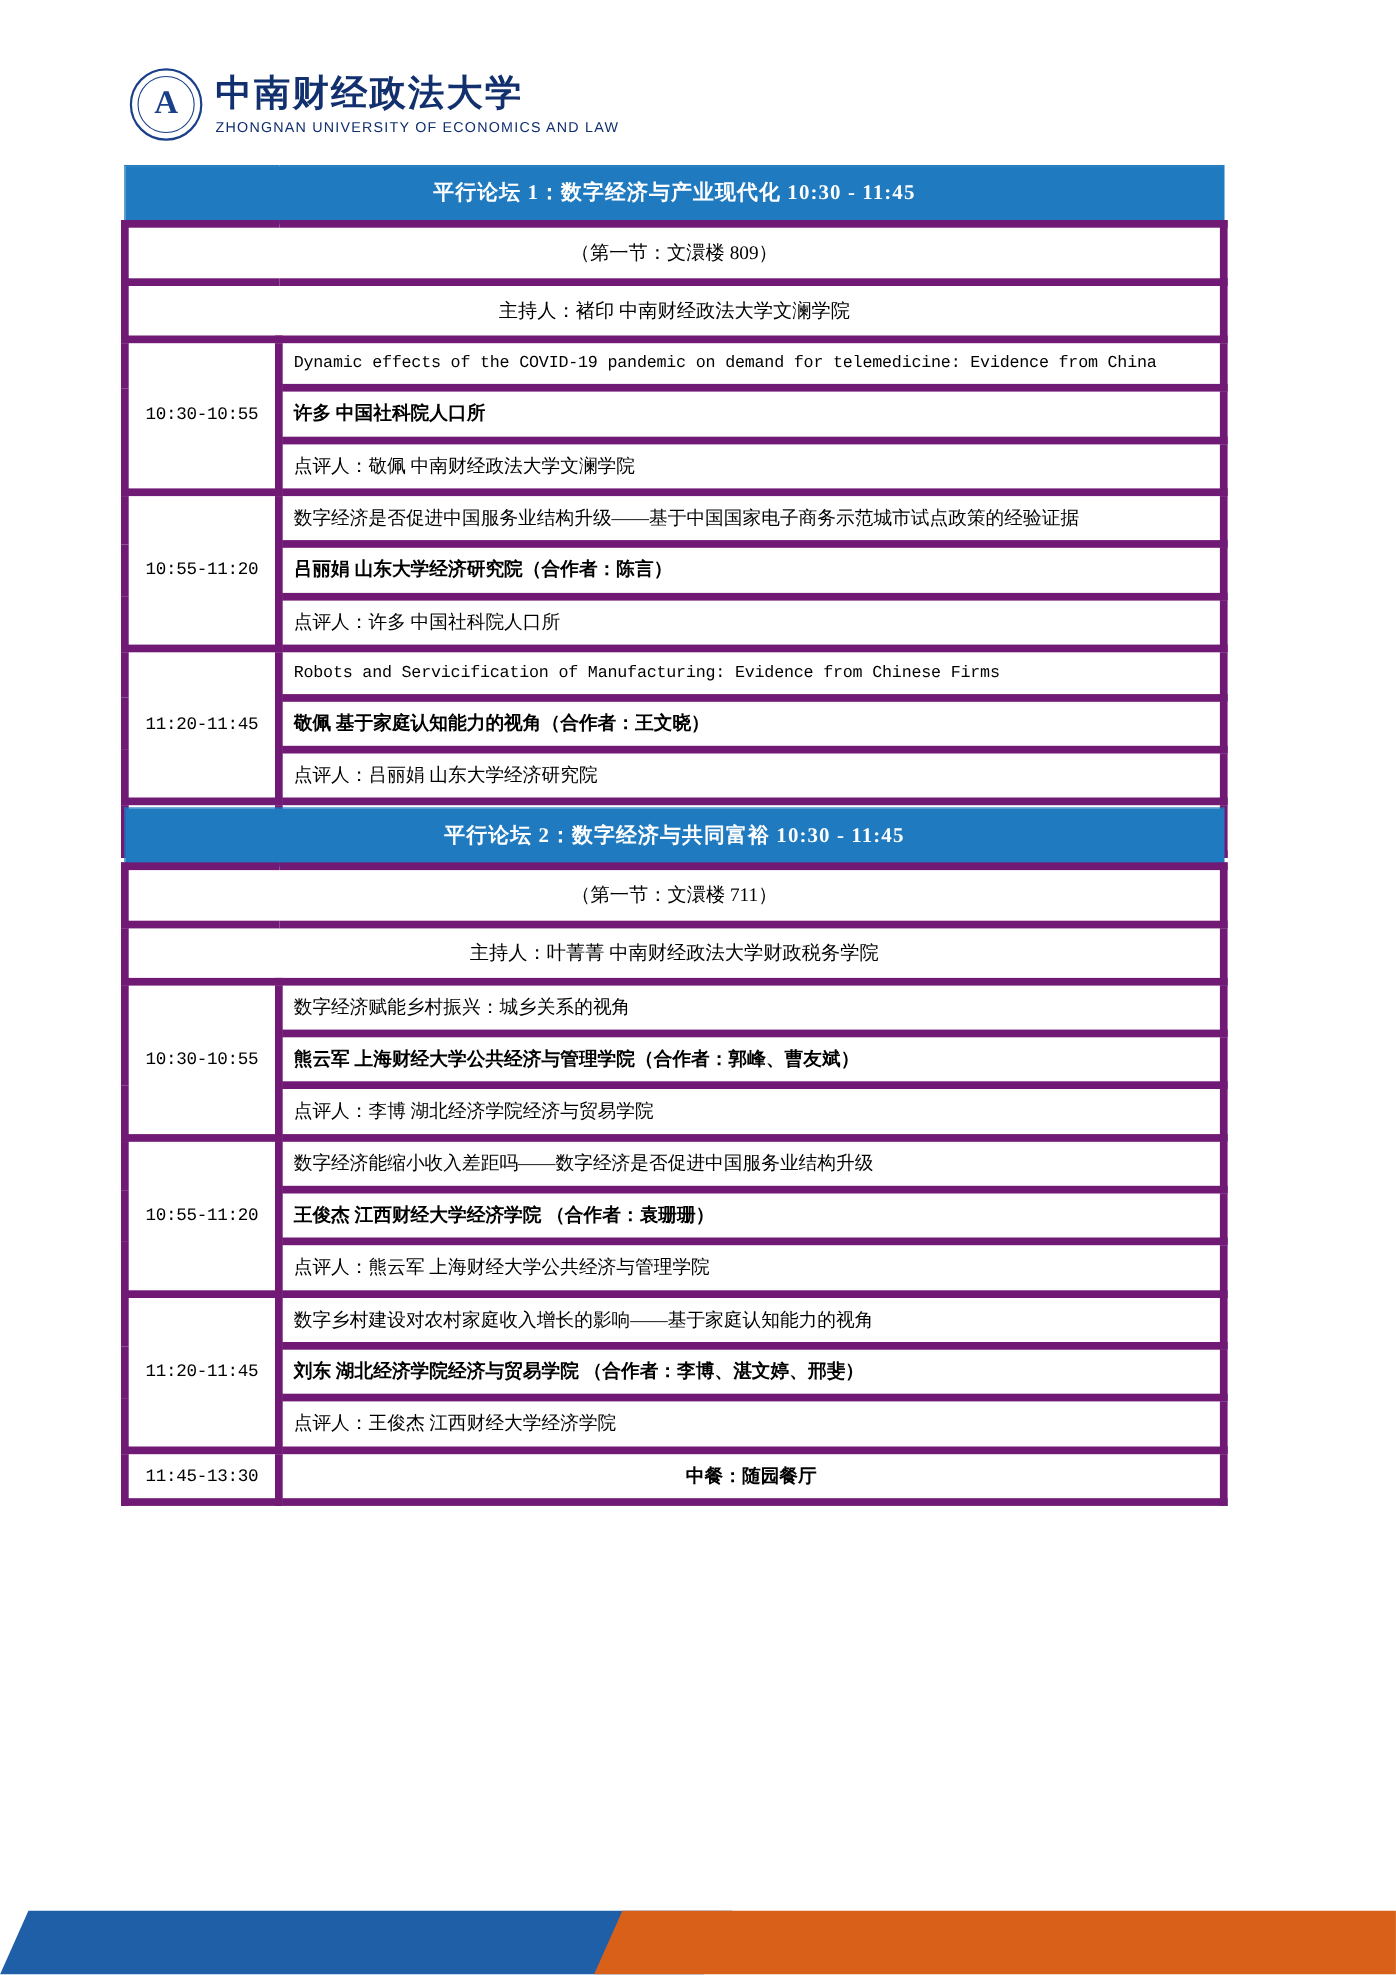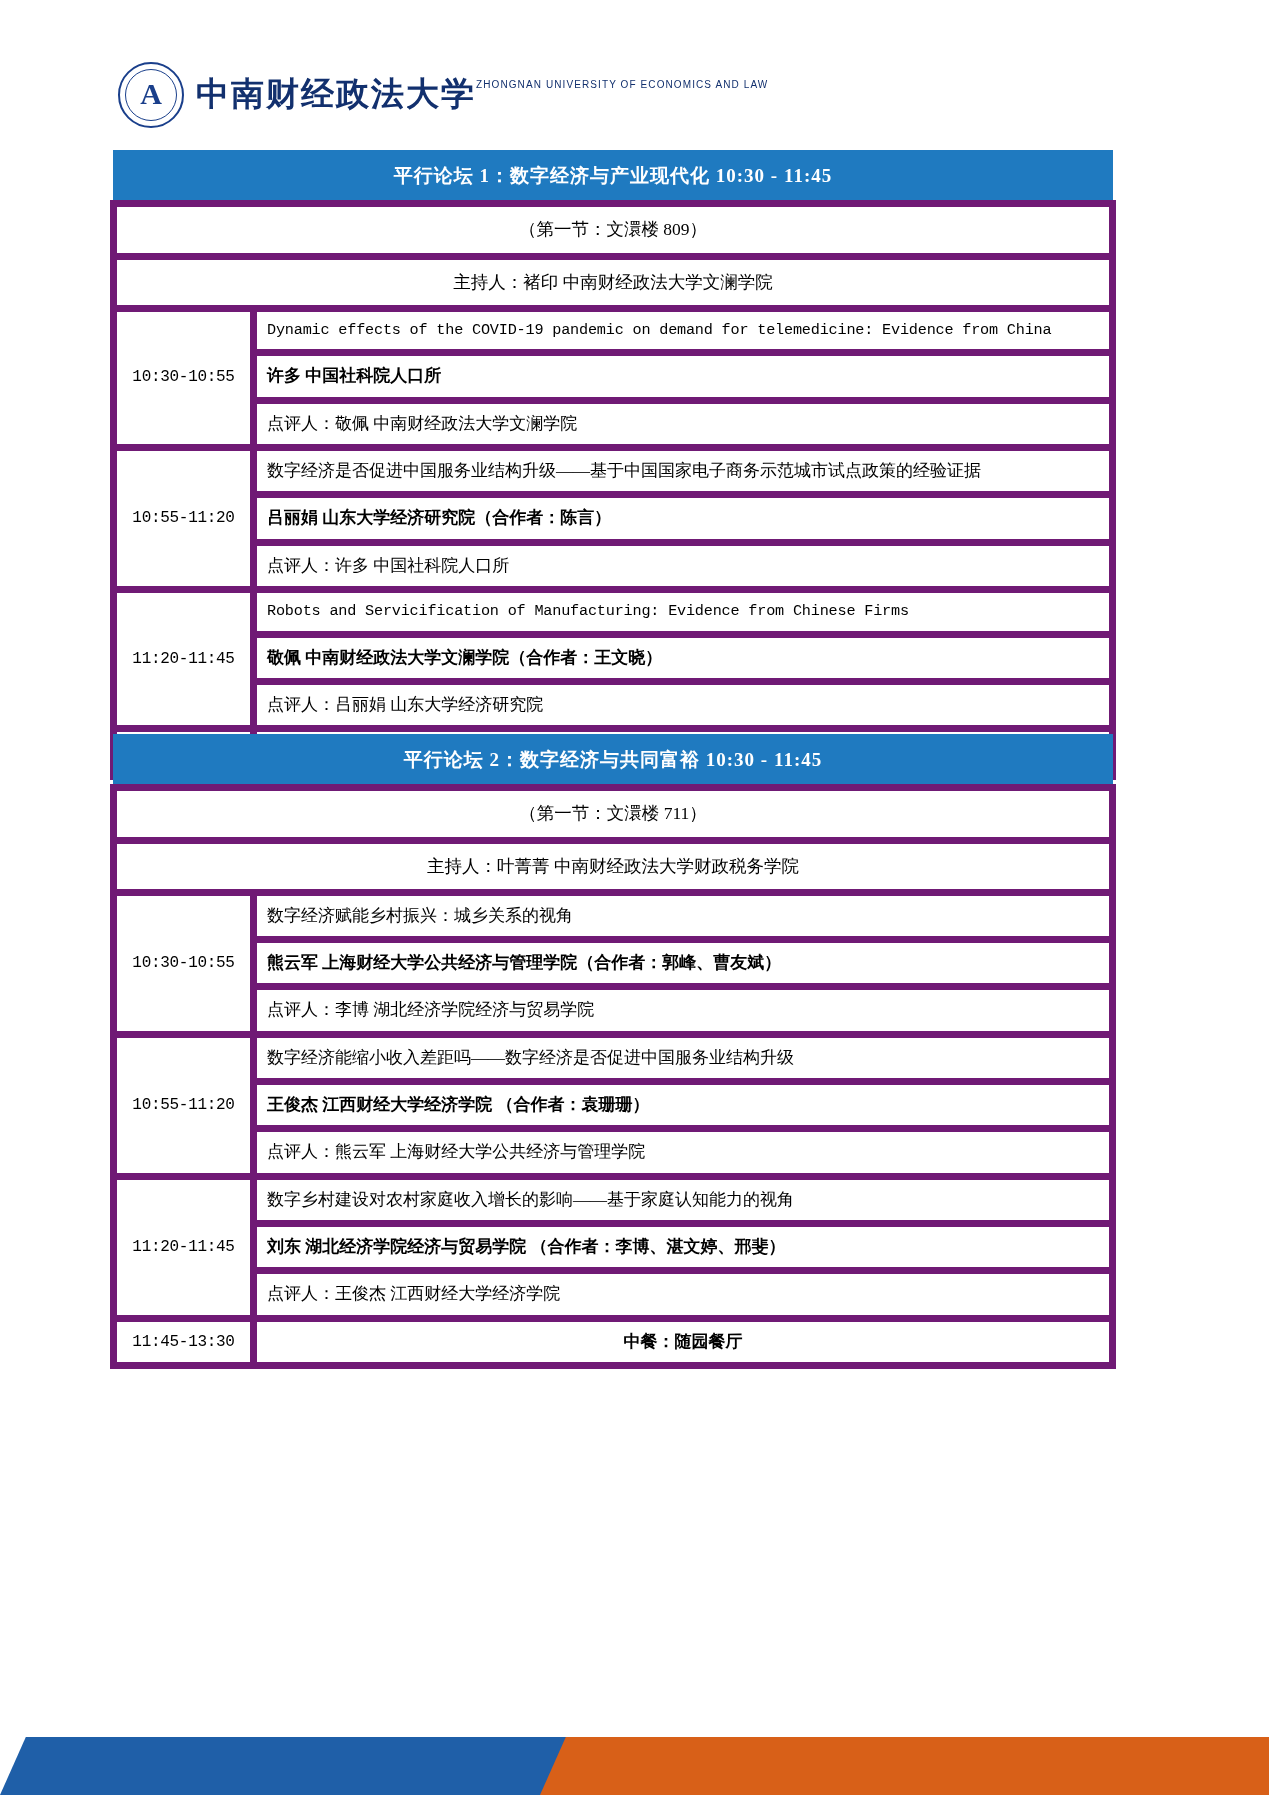--- a/index.html
+++ b/index.html
@@ -52,34 +52,34 @@
     top: 50%;
     transform: translate(-50%, -55%);
     font-family: "Liberation Serif", serif;
     font-size: 30px;
     font-weight: bold;
     color: #1a3f8b;
     line-height: 1;
   }
   .logo-text-wrap {
     display: flex;
-    flex-direction: row;
+    flex-direction: column;
     justify-content: center;
   }
   .logo-cn {
     font-family: "Liberation Serif", "DejaVu Serif", serif;
     font-size: 33px;
     font-weight: bold;
     color: #12306e;
     letter-spacing: 2px;
     line-height: 1.15;
   }
   .logo-en {
     font-family: "Liberation Sans", sans-serif;
-    font-size: 10px;
+    font-size: 13px;
     color: #12306e;
     letter-spacing: 1.1px;
     margin-top: 3px;
   }
 
   
   .forum-table {
     position: absolute;
     border-collapse: collapse;
     table-layout: fixed;
@@ -221,21 +221,21 @@
       </tr>
       <tr>
         <td class="discussant">点评人：许多    中国社科院人口所</td>
       </tr>
 
       <tr>
         <td class="time-cell" rowspan="3">11:20-11:45</td>
         <td class="paper-title-en">Robots and Servicification of Manufacturing: Evidence from Chinese Firms</td>
       </tr>
       <tr>
-        <td class="presenter bold-name">敬佩    中南财经政法大学文澜学院（合作者：王文晓）</td>
+        <td class="presenter bold-name">敬佩    基于家庭认知能力的视角（合作者：王文晓）</td>
       </tr>
       <tr>
         <td class="discussant">点评人：吕丽娟    山东大学经济研究院</td>
       </tr>
 
       <tr>
         <td class="time-cell">11:45-13:30</td>
         <td class="lunch-text">中餐：随园餐厅</td>
       </tr>
     </tbody>

